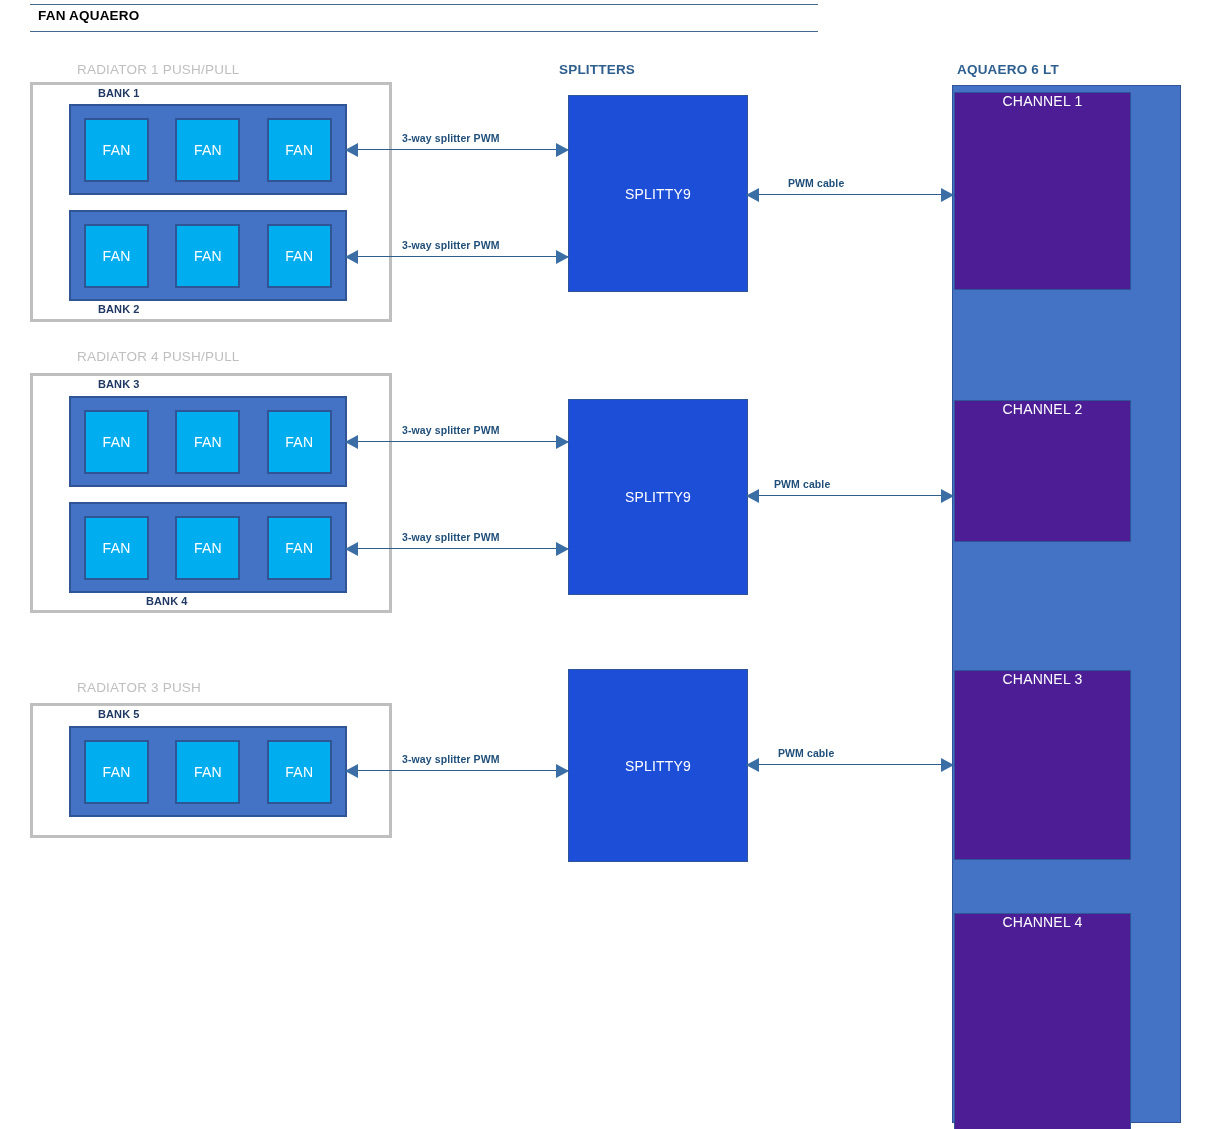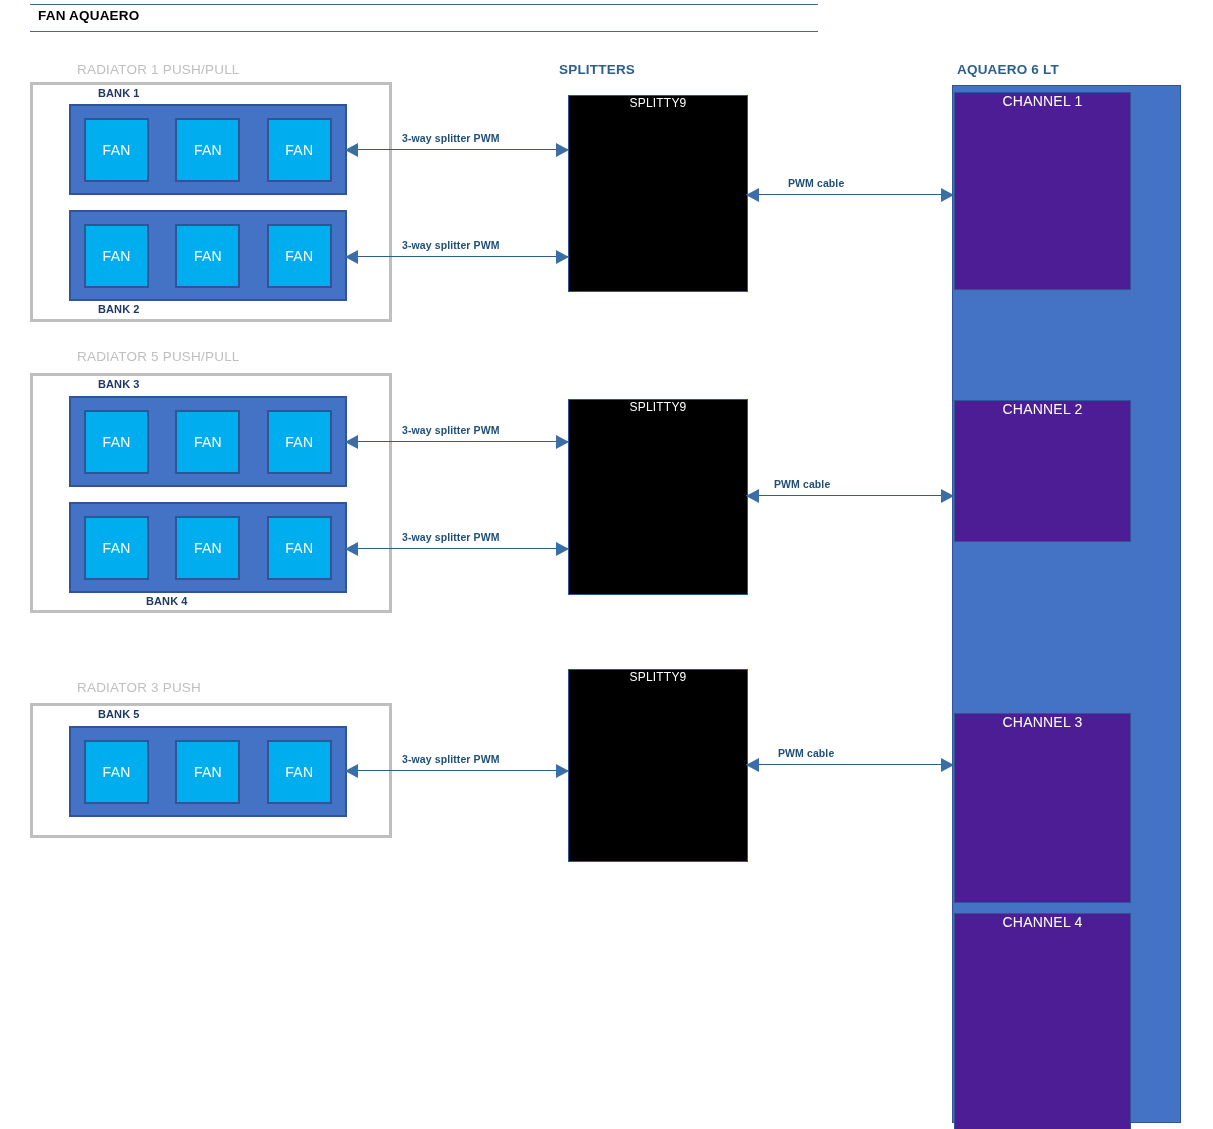--- a/index.html
+++ b/index.html
@@ -51,24 +51,24 @@
   .fan{
     width:65px;height:64px;
     background:#00AEEF;border:2px solid #2F5597;
     box-sizing:border-box;
     display:flex;align-items:center;justify-content:center;
     color:#ffffff;font-size:14px;letter-spacing:.3px;
   }
 
   
   .splitter{
-    background:#000000;border:1.5px solid #2F5597;
-    box-sizing:border-box;
-    display:flex;justify-content:center;
-    color:#ffffff;font-size:12px;letter-spacing:.2px;
+    background:#1d4ed8;border:1.5px solid #2F5597;
+    box-sizing:border-box;
+    display:flex;align-items:center;justify-content:center;
+    color:#ffffff;font-size:14px;letter-spacing:.2px;
   }
 
   
   #aq-panel{
     left:952px;top:85px;width:229px;height:1038px;
     background:#4472C4;border:1.5px solid #2F5597;
     box-sizing:border-box;
   }
   .channel{
     left:954px;width:177px;
@@ -112,21 +112,21 @@
   <div class="fan">FAN</div>
   <div class="fan">FAN</div>
 </div>
 <div class="abs bank" style="left:69px;top:210px;width:278px;height:91px;">
   <div class="fan">FAN</div>
   <div class="fan">FAN</div>
   <div class="fan">FAN</div>
 </div>
 <div class="abs bank-label" style="left:70px;top:303px;">BANK 2</div>
 
-<div class="abs rad-label" style="left:33px;top:349px;">RADIATOR 5  PUSH/PULL</div>
+<div class="abs rad-label" style="left:33px;top:349px;">RADIATOR 4  PUSH/PULL</div>
 <div class="abs rad-box" style="left:30px;top:373px;width:362px;height:240px;"></div>
 <div class="abs bank-label" style="left:70px;top:378px;">BANK 3</div>
 <div class="abs bank" style="left:69px;top:396px;width:278px;height:91px;">
   <div class="fan">FAN</div>
   <div class="fan">FAN</div>
   <div class="fan">FAN</div>
 </div>
 <div class="abs bank" style="left:69px;top:502px;width:278px;height:91px;">
   <div class="fan">FAN</div>
   <div class="fan">FAN</div>
@@ -153,21 +153,21 @@
   <span>SPLITTY9</span>
 </div>
 
 <div class="abs" id="aq-panel"></div>
 <div class="abs channel" style="top:92px;height:198px;">
   <span>CHANNEL 1</span>
 </div>
 <div class="abs channel" style="top:400px;height:142px;">
   <span>CHANNEL 2</span>
 </div>
-<div class="abs channel" style="top:670px;height:190px;margin-top:43px;">
+<div class="abs channel" style="top:670px;height:190px;">
   <span>CHANNEL 3</span>
 </div>
 <div class="abs channel" style="top:913px;height:226px;">
   <span>CHANNEL 4</span>
 </div>
 
 <div class="abs conn" style="left:345px;top:141px;width:224px;">
   <div class="line"></div>
     <div class="arrow-l"></div>
   <div class="arrow-r"></div>

